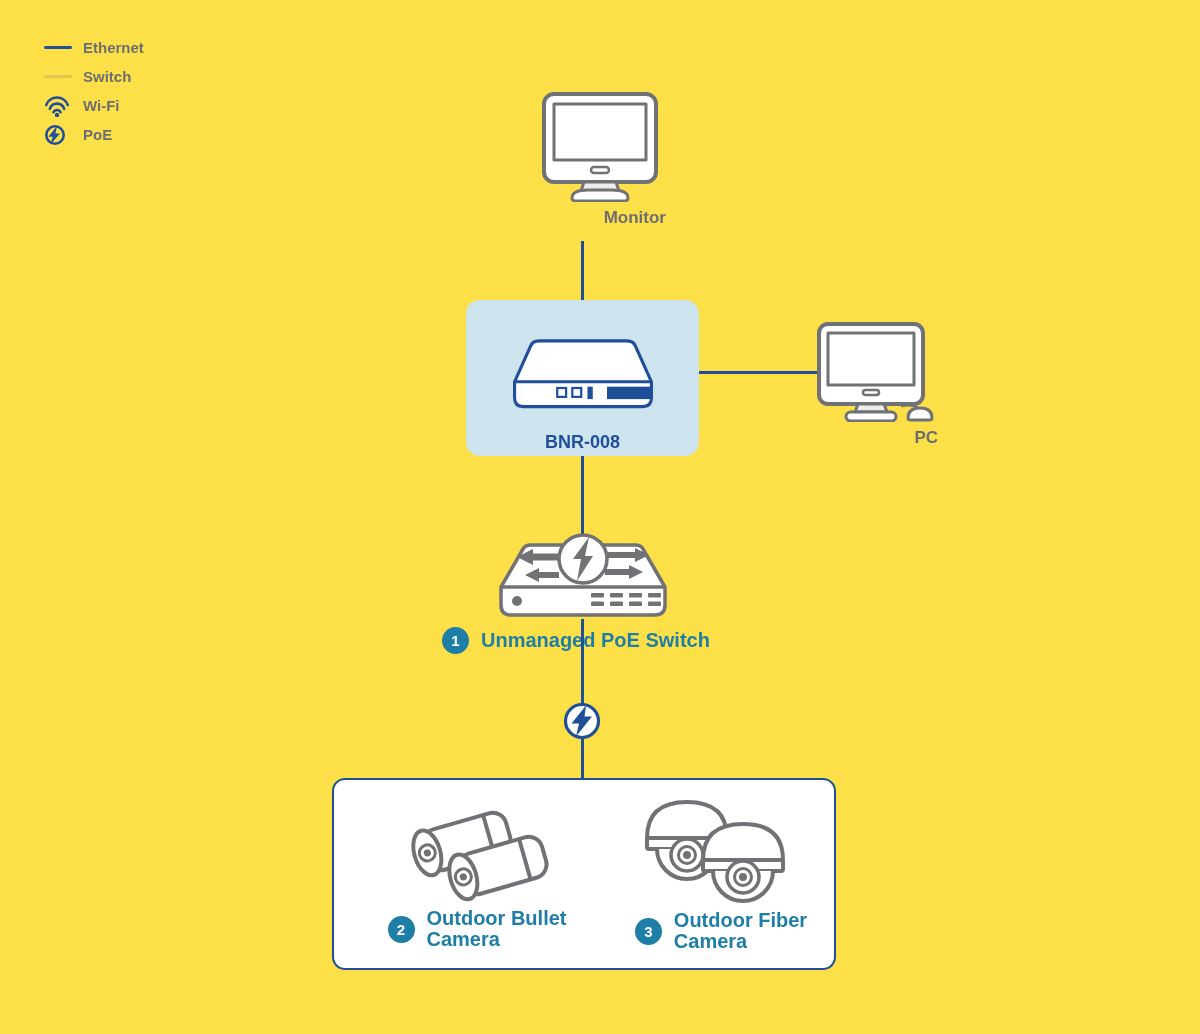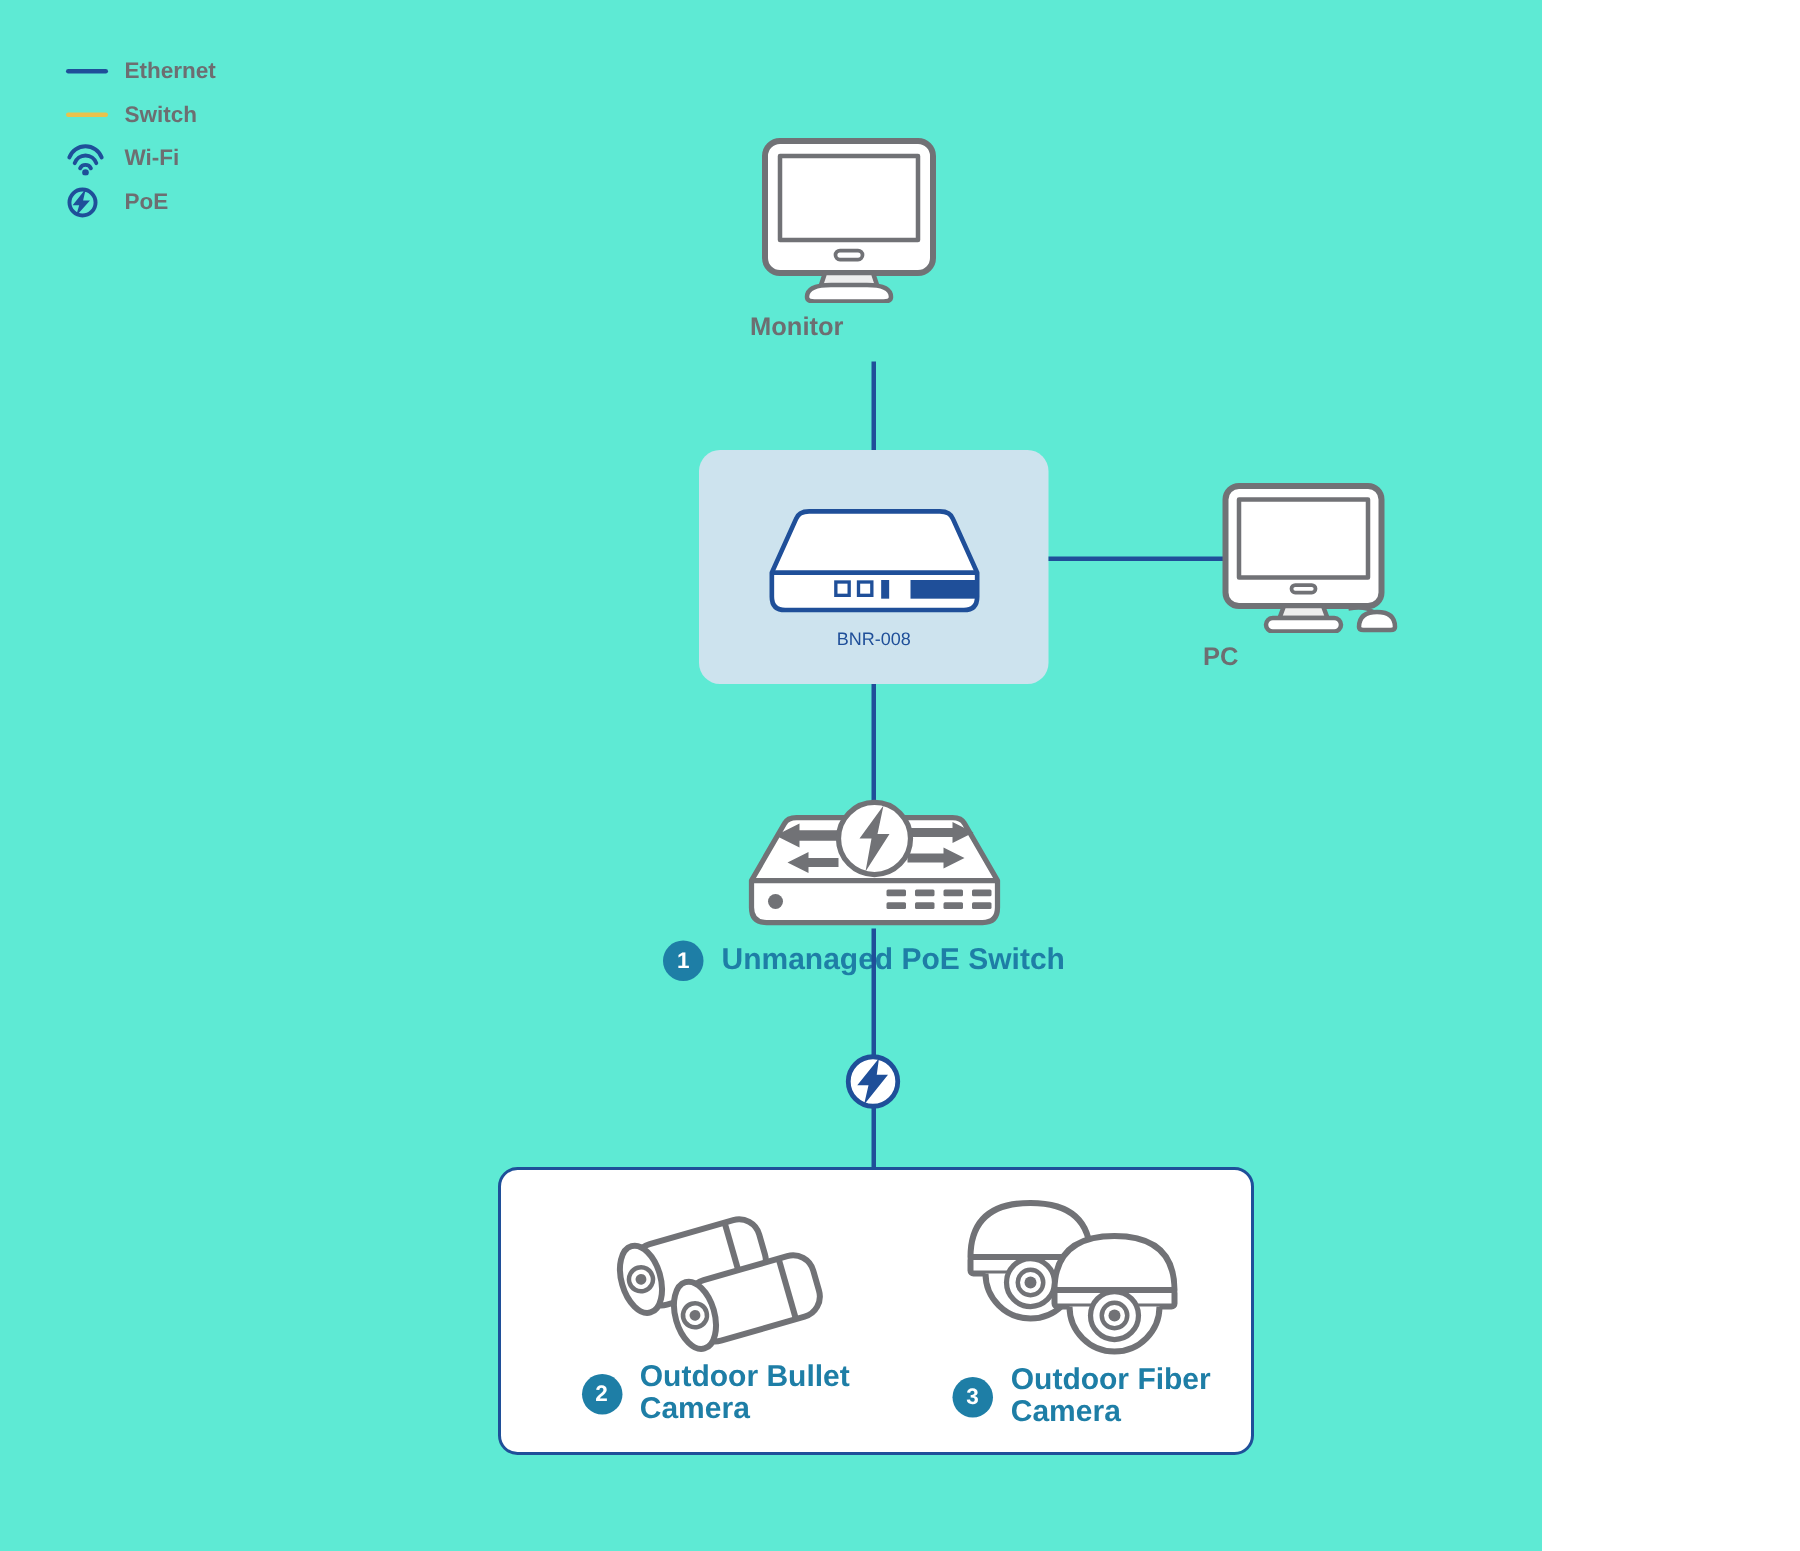--- a/index.html
+++ b/index.html
@@ -1,40 +1,40 @@
 <!DOCTYPE html>
 <html><head>
 <meta charset="utf-8">
 <style>
   html,body{margin:0;padding:0;background:#ffffff;}
   #canvas{
-    position:relative;width:1028px;height:1034px;background:#5eead4;
+    position:relative;width:1200px;height:1034px;background:#fde047;
     font-family:"Liberation Sans",sans-serif;overflow:hidden;
   }
   
   .legend{position:absolute;left:44px;top:38px;}
   .legend-row{display:flex;align-items:center;gap:11px;height:19px;margin-bottom:10px;}
   .legend-swatch{width:28px;height:3px;border-radius:2px;flex:0 0 auto;}
   .swatch-ethernet{background:#1f4f99;}
   .swatch-fiber{background:#e9c24c;}
   .legend-iconbox{width:28px;display:flex;justify-content:flex-start;flex:0 0 auto;}
   .legend-label{font-size:15px;font-weight:700;color:#6d6e71;}
   
-  .node{position:absolute;display:flex;flex-direction:column;align-items:flex-start;}
+  .node{position:absolute;display:flex;flex-direction:column;align-items:flex-end;}
   .node-label{font-size:17px;font-weight:700;color:#6d6e71;margin-top:6px;}
   
   .conn{position:absolute;background:#1f4f99;}
   
   .nvr-panel{
     position:absolute;left:466px;top:300px;width:233px;height:156px;
     background:#cde3ee;border-radius:14px;display:flex;flex-direction:column;
     align-items:center;justify-content:flex-start;
   }
   .nvr-panel svg{margin-top:32px;}
-  .nvr-label{font-size:12px;font-weight:400;color:#1f4f99;margin-top:7px;}
+  .nvr-label{font-size:18px;font-weight:700;color:#1f4f99;margin-top:20px;}
   
   .num-row{position:absolute;display:flex;align-items:center;gap:12px;}
   .badge{
     width:27px;height:27px;border-radius:50%;background:#1e7ea6;color:#ffffff;
     font-size:15px;font-weight:700;display:flex;align-items:center;justify-content:center;
     flex:0 0 auto;
   }
   .teal-label{font-size:20px;font-weight:700;color:#1e7ea6;line-height:21px;}
   .teal-label.center{}
   

